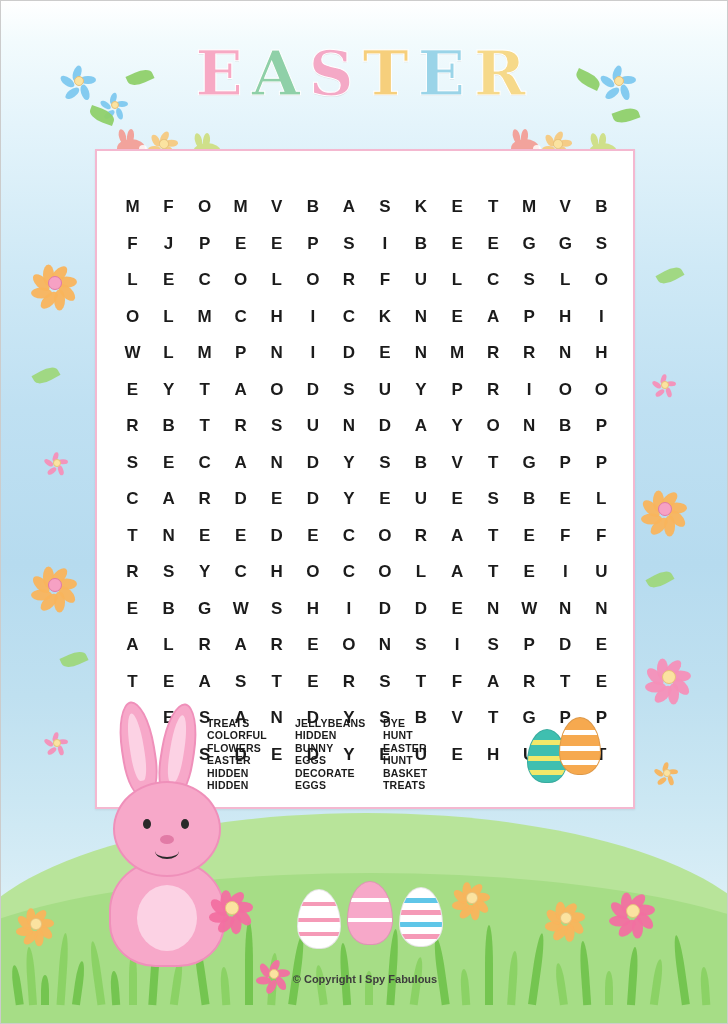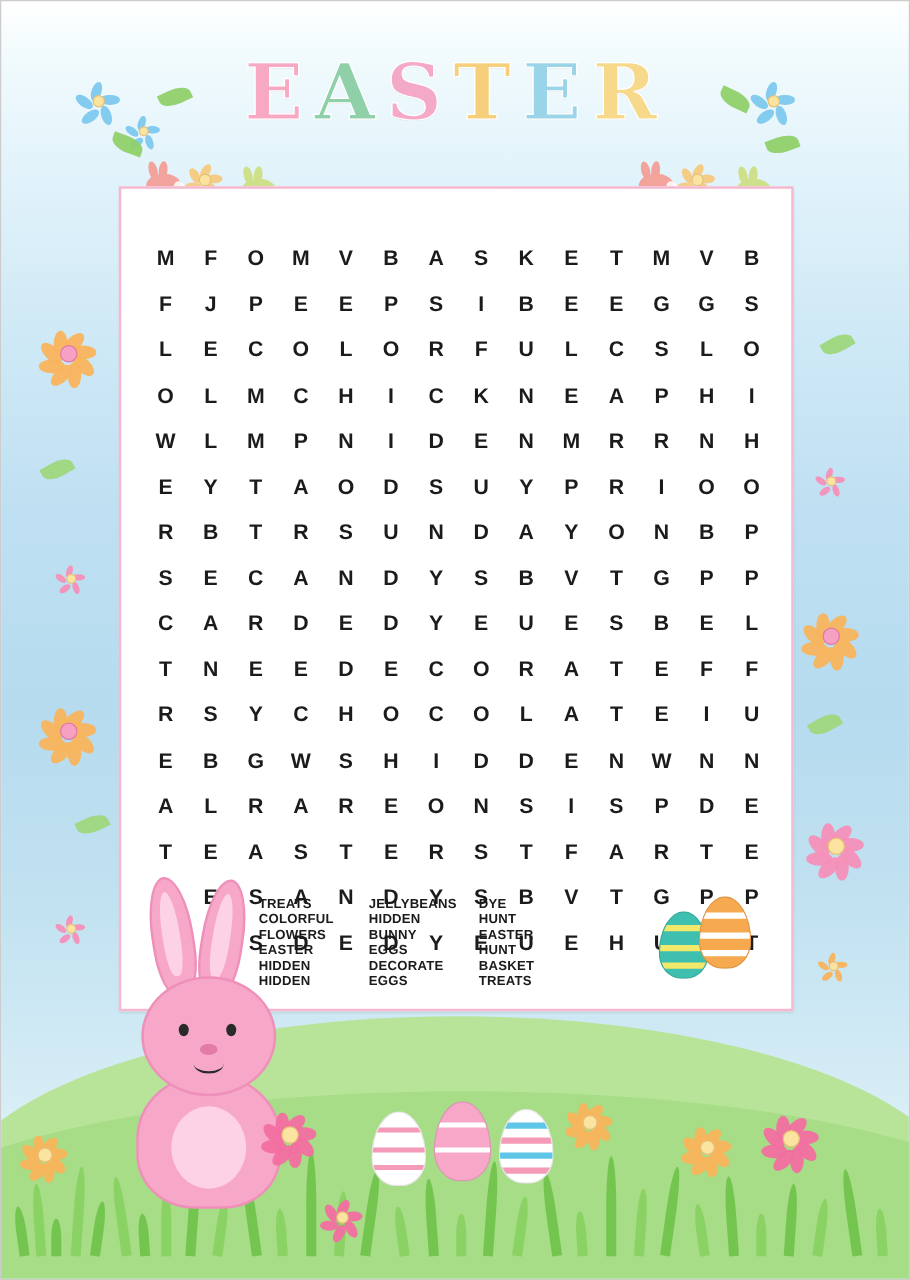--- a/index.html
+++ b/index.html
@@ -968,13 +968,14 @@
       <i style="background:#f9b45c;transform:rotate(90deg) translate(2px,-50%);"></i>
       <i style="background:#f9b45c;transform:rotate(135deg) translate(2px,-50%);"></i>
       <i style="background:#f9b45c;transform:rotate(180deg) translate(2px,-50%);"></i>
       <i style="background:#f9b45c;transform:rotate(225deg) translate(2px,-50%);"></i>
       <i style="background:#f9b45c;transform:rotate(270deg) translate(2px,-50%);"></i>
       <i style="background:#f9b45c;transform:rotate(315deg) translate(2px,-50%);"></i>
       <div class="fcenter"></div>
     </div>
   </div>
 
+  <div class="copyright">© Copyright I Spy Fabulous</div>
 </div>
 
 </body></html>

